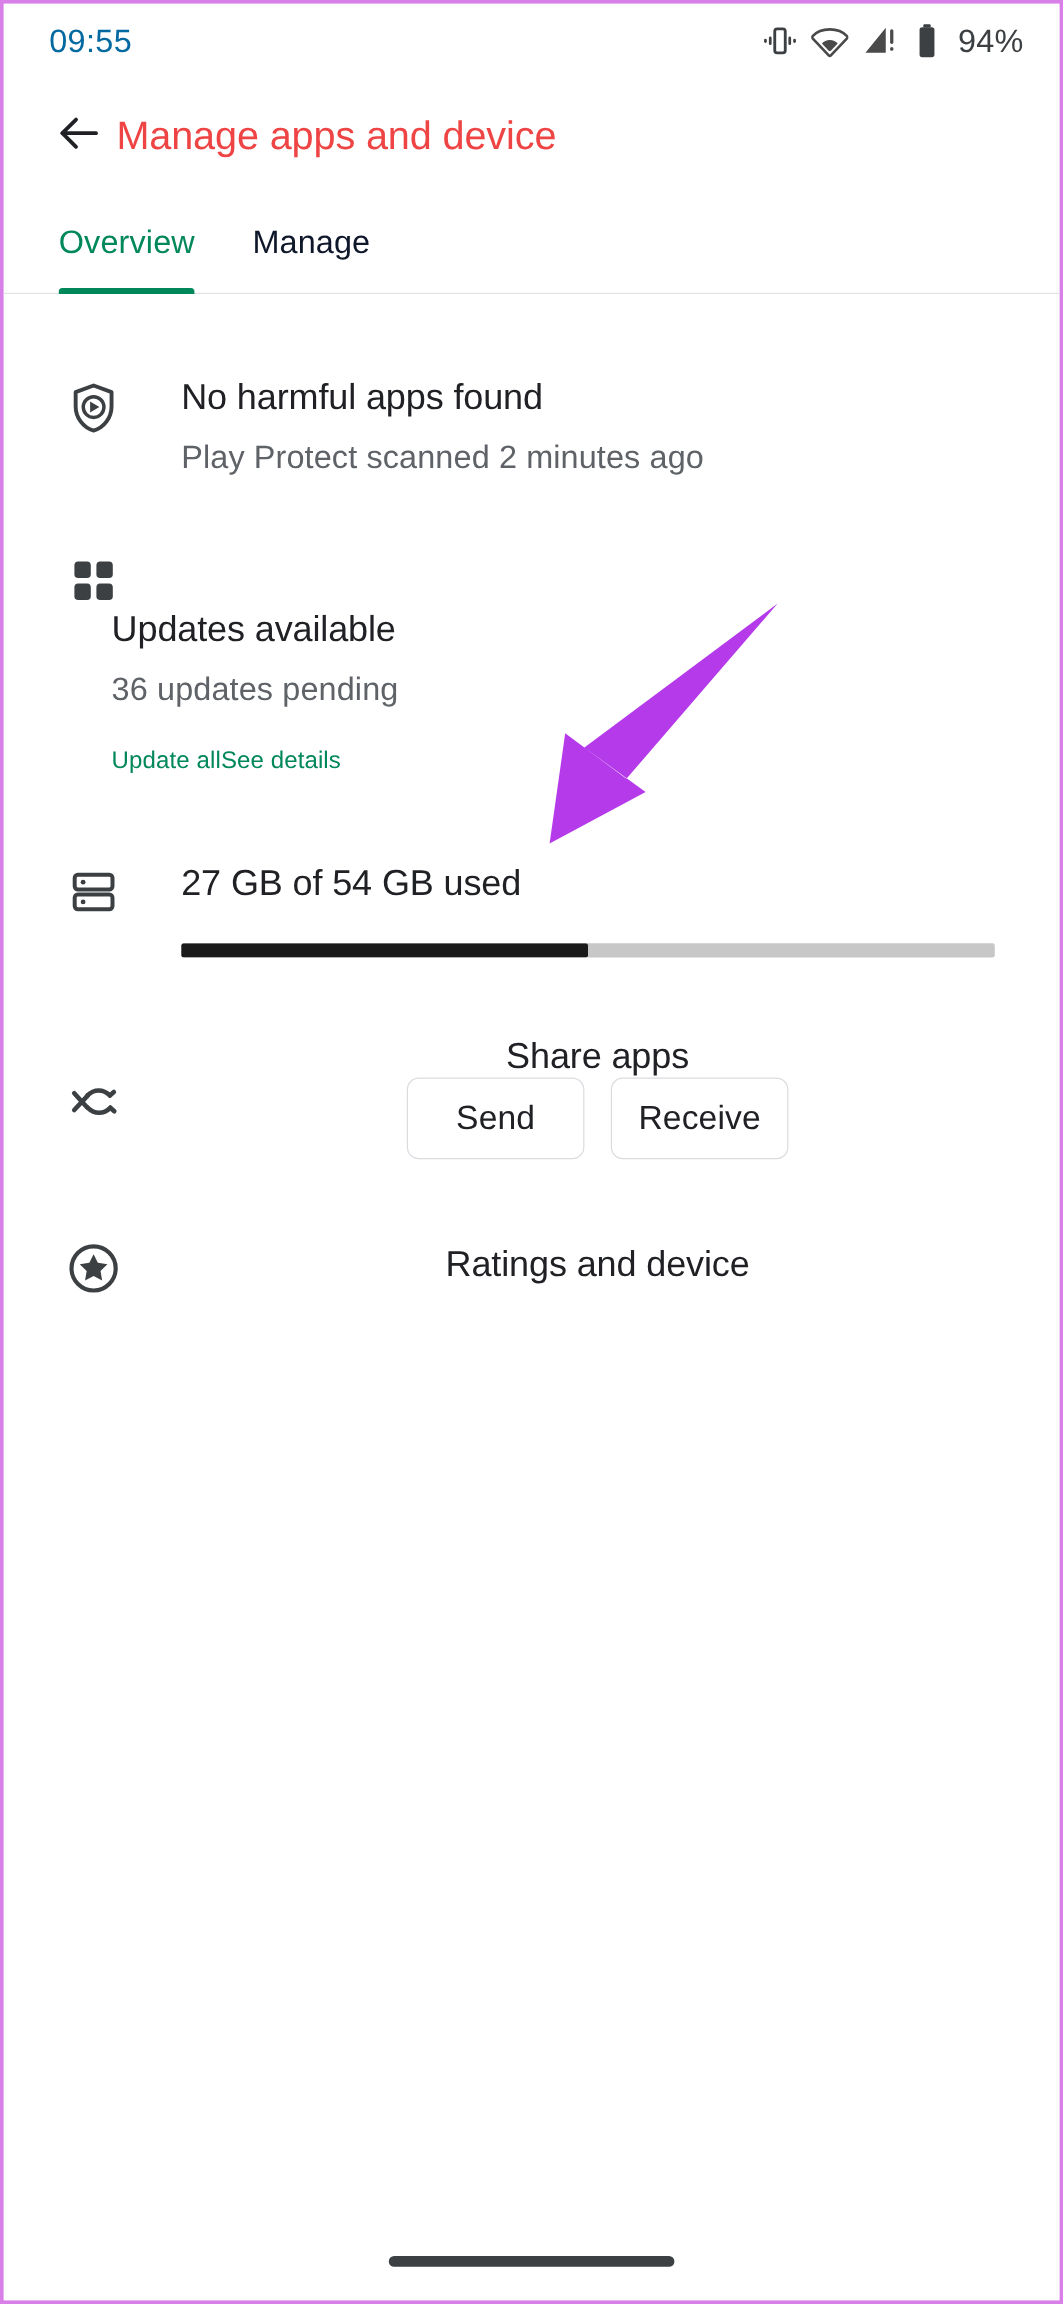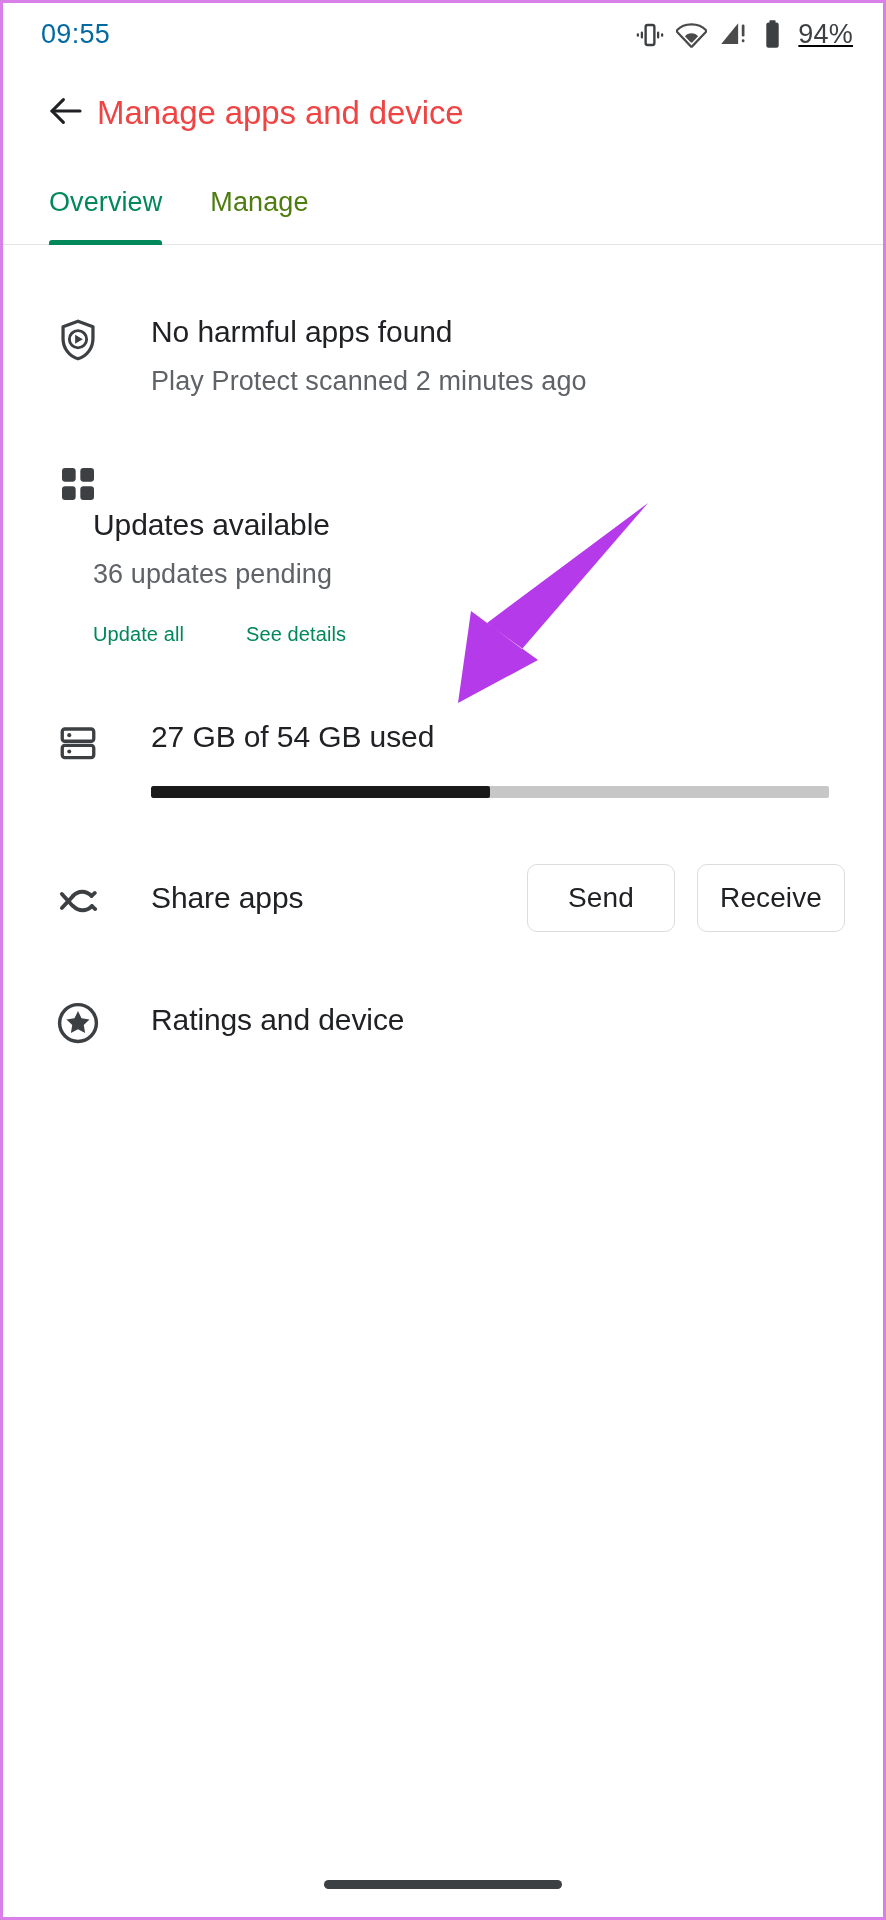--- a/index.html
+++ b/index.html
@@ -29,23 +29,22 @@
     justify-content: space-between;
     padding: 0 30px 0 38px;
   }
   .status-time {
     font-size: 27px;
     color: #0369a1;
     letter-spacing: 0.3px;
   }
   .status-icons {
     display: flex;
-    align-items: flex-end;
+    align-items: center;
     gap: 11px;
-    text-decoration: underline;
   }
   .status-icons svg { display:block; }
   .battery-pct {
     font-size: 27px;
     color: #3c4043;
     margin-left: 2px;
     letter-spacing: 0.2px;
   }
 
   
@@ -73,21 +72,21 @@
     height: 84px;
     border-bottom: 1px solid #e3e3e3;
     padding-left: 46px;
     align-items: stretch;
   }
   .tab {
     position: relative;
     display: flex;
     align-items: center;
     font-size: 27px;
-    color: #4d7c0f;
+    color: #0f172a;
     padding: 0 0px;
     cursor: pointer;
     letter-spacing: 0.1px;
   }
   .tab + .tab { margin-left: 48px; }
   .tab.active { color: #00875a; font-weight: 500; }
   .tab.active::after {
     content:"";
     position:absolute;
     left: 0; right: 0; bottom: -1px;
@@ -140,41 +139,42 @@
     margin-top: 28px;
     gap: 0;
   }
   .link-btn {
     font-size: 20px;
     color: #00875a;
     font-weight: 500;
     cursor: pointer;
     letter-spacing: 0.1px;
   }
-  .link-btn + .link-btn { margin-left: 62px; }
+  .link-btn + .link-btn { }
 
   .progress-track {
     margin-top: 28px;
     height: 12px;
     background: #c7c7c7;
     border-radius: 2px;
     width: 678px;
     overflow: hidden;
   }
   .progress-fill {
     height: 100%;
     background: #1a1a1a;
     border-radius: 2px;
   }
 
   .share-row .row-body,
   .ratings-row .row-body {
     display:flex;
     align-items:center;
     justify-content: space-between;
+    flex-direction: column;
   }
   .share-label, .ratings-label {
     font-size: 30px;
     color: #202124;
     letter-spacing: -0.1px;
   }
   .pill-group { display:flex; gap: 22px; }
   .pill-btn {
     border: 1px solid #dadce0;
     border-radius: 10px;

